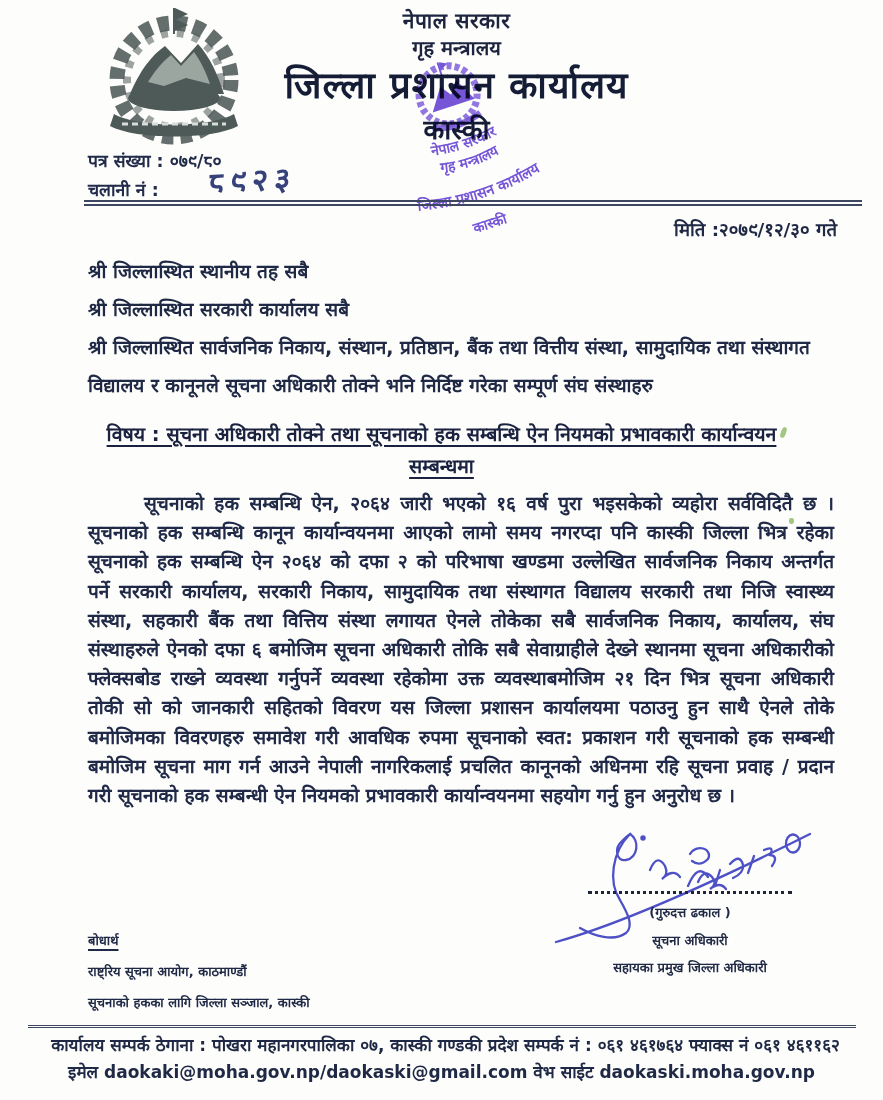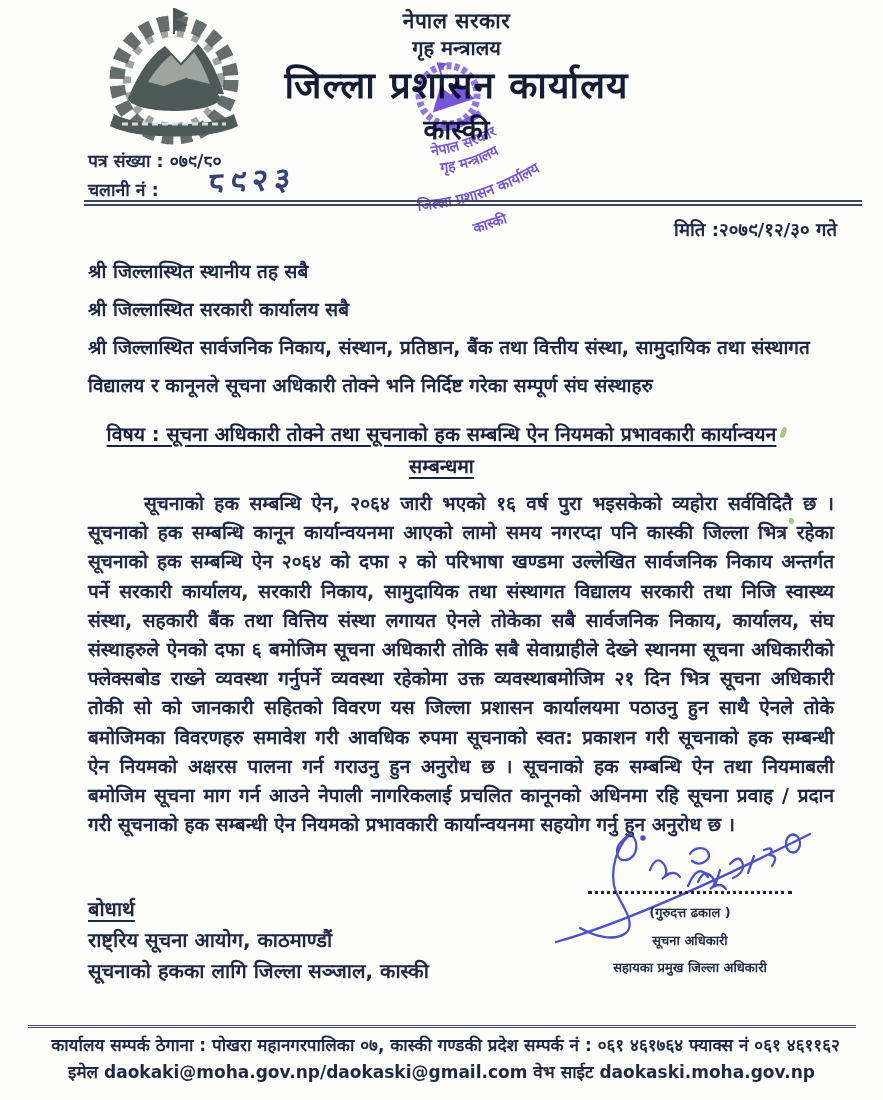--- a/index.html
+++ b/index.html
@@ -38,21 +38,21 @@
   .subject{left:40px;right:40px;top:419px;text-align:center;font-size:19.5px;line-height:32px;color:#1a2240;}
   .u{text-decoration:underline;text-underline-offset:4px;text-decoration-thickness:1.5px;}
   .body-par{left:88px;top:489px;width:746px;font-size:19px;line-height:29.2px;color:#202a48;}
   .jl{text-align:justify;text-align-last:justify;}
   .indent{padding-left:56px;}
   .stamp-wrap{left:366px;top:50px;width:202px;height:208px;mix-blend-mode:multiply;opacity:.92;}
   .emblem-wrap{left:86px;top:4px;width:176px;height:142px;}
   .sig-wrap{left:548px;top:820px;width:268px;height:132px;}
   .dotted-line{left:588px;top:891px;width:204px;border-bottom:3px dotted #1e2538;height:0;}
   .sig-block{left:552px;top:899px;width:276px;text-align:center;font-size:13px;line-height:27.5px;}
-  .cc{left:88px;top:894px;font-size:20px;line-height:31px;}
+  .cc{left:88px;top:925px;font-size:13px;line-height:31px;}
   .footer-rule{
     left:28px;top:1025px;width:828px;height:1px;
     border-top:1.5px solid #3e4762;border-bottom:1.5px solid #3e4762;
   }
   .footer{left:0;right:0;text-align:center;font-size:17px;color:#1f2945;}
   .footer-1{top:1033px;margin-left:8px;}
   .footer-2{top:1060px;}
   .speck{background:#87b15b;opacity:.75;border-radius:40%;}
   .sp1{left:781px;top:427px;width:5px;height:11px;transform:rotate(20deg);}
   .sp2{left:789px;top:518px;width:5px;height:6px;}
@@ -134,21 +134,20 @@
   <div class="abs body-par">
     <div class="jl indent">सूचनाको हक सम्बन्धि ऐन, २०६४ जारी भएको १६ वर्ष पुरा भइसकेको व्यहोरा सर्वविदितै छ ।</div>
     <div class="jl">सूचनाको हक सम्बन्धि कानून कार्यान्वयनमा आएको लामो समय नगरप्दा पनि कास्की जिल्ला भित्र रहेका</div>
     <div class="jl">सूचनाको हक सम्बन्धि ऐन २०६४ को दफा २ को परिभाषा खण्डमा उल्लेखित सार्वजनिक निकाय अन्तर्गत</div>
     <div class="jl">पर्ने सरकारी कार्यालय, सरकारी निकाय, सामुदायिक तथा संस्थागत विद्यालय सरकारी तथा निजि स्वास्थ्य</div>
     <div class="jl">संस्था, सहकारी बैंक तथा वित्तिय संस्था लगायत ऐनले तोकेका सबै सार्वजनिक निकाय, कार्यालय, संघ</div>
     <div class="jl">संस्थाहरुले ऐनको दफा ६ बमोजिम सूचना अधिकारी तोकि सबै सेवाग्राहीले देख्ने स्थानमा सूचना अधिकारीको</div>
     <div class="jl">फ्लेक्सबोड राख्ने व्यवस्था गर्नुपर्ने व्यवस्था रहेकोमा उक्त व्यवस्थाबमोजिम २१ दिन भित्र सूचना अधिकारी</div>
     <div class="jl">तोकी सो को जानकारी सहितको विवरण यस जिल्ला प्रशासन कार्यालयमा पठाउनु हुन साथै ऐनले तोके</div>
     <div class="jl">बमोजिमका विवरणहरु समावेश गरी आवधिक रुपमा सूचनाको स्वत: प्रकाशन गरी सूचनाको हक सम्बन्धी</div>
-    <div class="jl">ऐन नियमको अक्षरस पालना गर्न गराउनु हुन अनुरोध छ । सूचनाको हक सम्बन्धि ऐन तथा नियमाबली</div>
     <div class="jl">बमोजिम सूचना माग गर्न आउने नेपाली नागरिकलाई प्रचलित कानूनको अधिनमा रहि सूचना प्रवाह / प्रदान</div>
     <div>गरी सूचनाको हक सम्बन्धी ऐन नियमको प्रभावकारी कार्यान्वयनमा सहयोग गर्नु हुन अनुरोध छ ।</div>
   </div>
 
   <div class="abs sig-wrap">
     <svg width="268" height="132" viewBox="0 0 268 132">
       <g fill="none" stroke="#3b3fc0" stroke-width="2.3" stroke-linecap="round" opacity="0.9">
         <path d="M 8 122 C 80 102, 180 55, 262 14"></path>
         <path d="M 82 14 C 92 20, 90 38, 78 40 C 68 42, 66 28, 74 21 C 80 15, 84 13, 82 14 C 64 32, 60 62, 72 80 C 80 94, 86 106, 78 113 C 66 122, 46 116, 32 108"></path>
         <path d="M 102 50 q 7 -17 15 -4 q 4 9 -3 13 q 11 -11 18 -2"></path>

